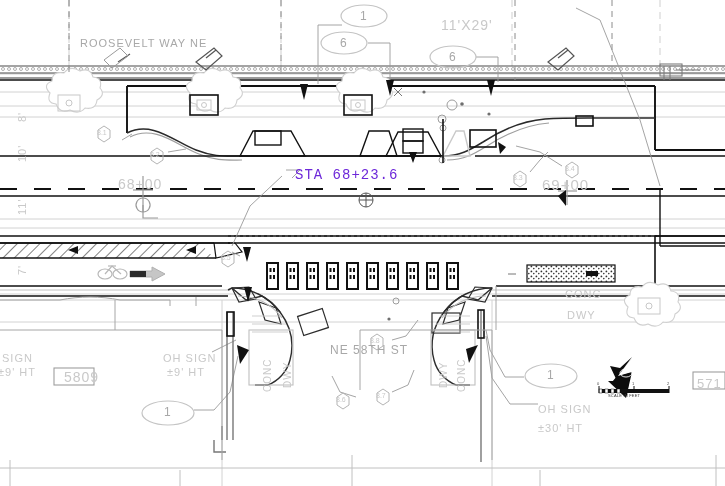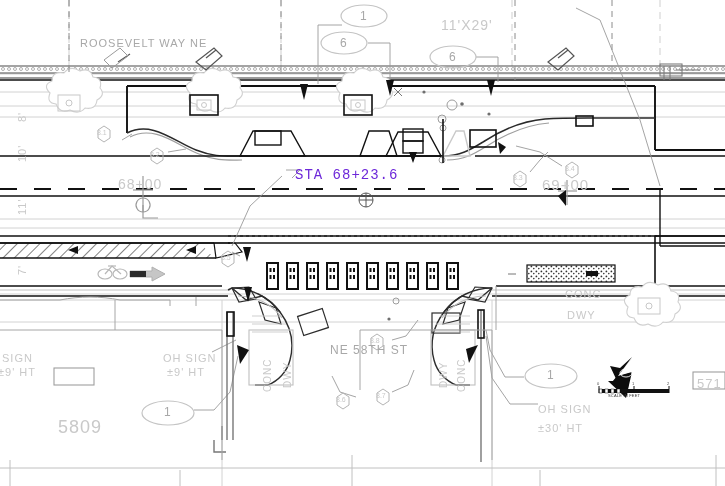--- a/index.html
+++ b/index.html
@@ -510,21 +510,21 @@
 
   <div class="txt lbl-grey" style="left:2px;top:352px;font-size:11px;">SIGN</div>
   <div class="txt lbl-grey" style="left:-2px;top:366px;font-size:11px;">±9' HT</div>
 
   <div class="txt lbl-grey" style="left:163px;top:352px;font-size:11px;">OH SIGN</div>
   <div class="txt lbl-grey" style="left:167px;top:366px;font-size:11px;">±9' HT</div>
 
   <div class="txt lbl-grey" style="left:538px;top:403px;font-size:11px;">OH SIGN</div>
   <div class="txt lbl-grey" style="left:538px;top:422px;font-size:11px;">±30' HT</div>
 
-  <div class="txt lbl-grey" style="left:58px;top:369px;font-size:18px;margin-top:48px;">5809</div>
+  <div class="txt lbl-grey" style="left:64px;top:369px;font-size:14px;">5809</div>
   <div class="txt lbl-grey" style="left:697px;top:376px;font-size:13px;">571</div>
 
   <div class="txt lbl-mid" style="left:330px;top:343px;font-size:12px;">NE 58TH ST</div>
 
   <div class="txt lbl-grey vert" style="left:262px;top:392px;font-size:10px;transform:rotate(-90deg);">CONC</div>
   <div class="txt lbl-grey vert" style="left:282px;top:388px;font-size:10px;transform:rotate(-90deg);">DWY</div>
   <div class="txt lbl-grey vert" style="left:456px;top:392px;font-size:10px;transform:rotate(-90deg);">CONC</div>
   <div class="txt lbl-grey vert" style="left:438px;top:388px;font-size:10px;transform:rotate(-90deg);">DWY</div>
 
   <div class="txt lbl-grey" style="left:565px;top:288px;font-size:11px;">CONC</div>

